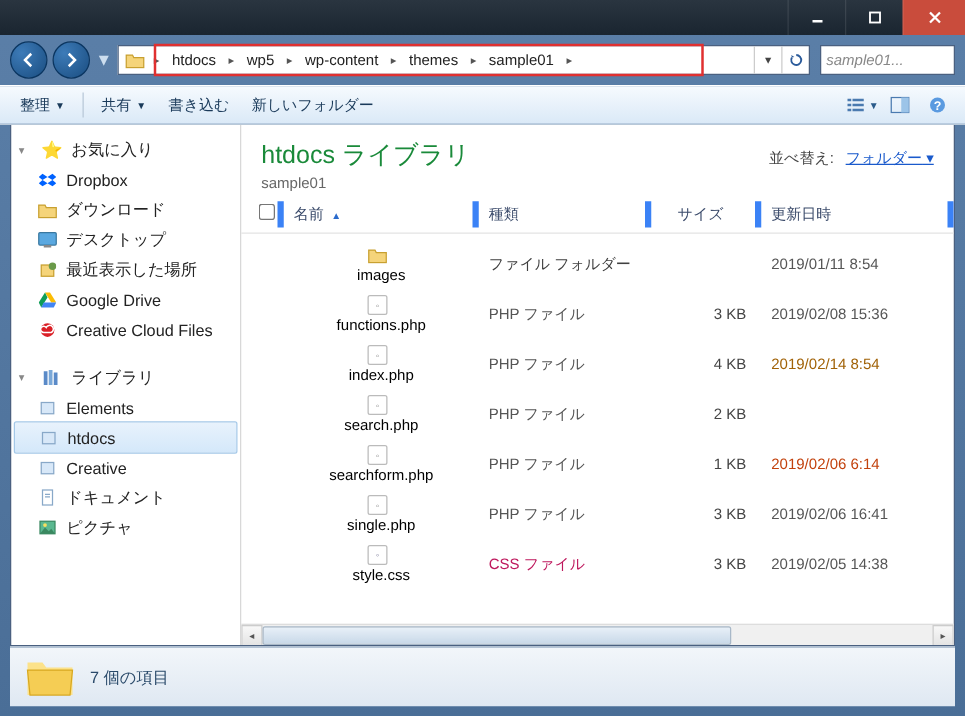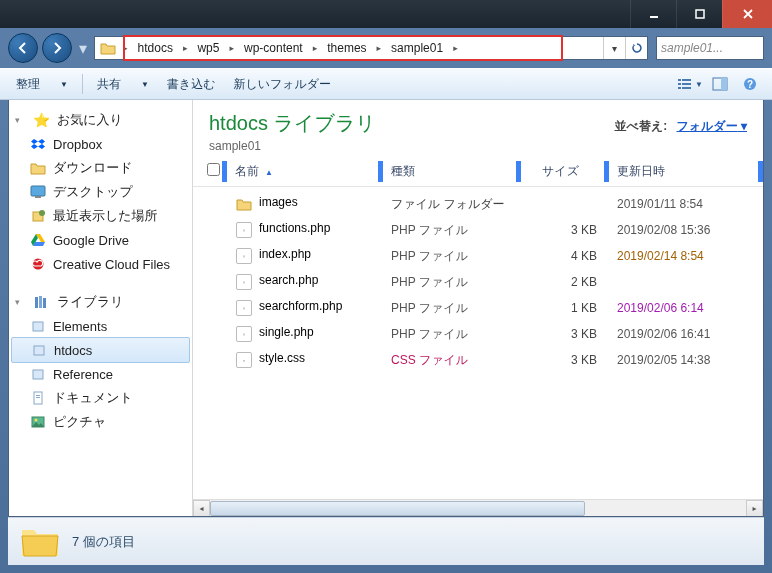--- a/index.html
+++ b/index.html
@@ -21,21 +21,21 @@
 .addr-highlight { position: absolute; top: -2px; bottom: -2px; left: 28px; right: 84px; border: 2px solid #e03030; pointer-events: none; z-index: 10; }
 .addr-icon { width: 22px; height: 22px; display: flex; align-items: center; justify-content: center; margin-left: 2px; }
 .crumb { display: flex; align-items: center; height: 100%; padding: 0 6px; font-size: 12px; color: #222; white-space: nowrap; }
 .crumb-sep { display: flex; align-items: center; padding: 0 4px; color: #555; font-size: 9px; }
 .addr-tail { margin-left: auto; display: flex; align-items: center; height: 100%; }
 .addr-tail-btn { width: 22px; height: 22px; display: flex; align-items: center; justify-content: center; border-left: 1px solid #ccc; font-size: 10px; color: #444; }
 
 .search-box { width: 108px; height: 24px; background: #fff; border: 1px solid #4a6080; margin-left: 4px; display: flex; align-items: center; padding: 0 4px; font-size: 12px; color: #888; font-style: italic; }
 
 .toolbar { height: 32px; background: linear-gradient(to bottom, #f6fafe 0%, #dae9f7 100%); border-top: 1px solid #fff; border-bottom: 1px solid #b8c8d8; display: flex; align-items: center; padding: 0 8px; gap: 2px; font-size: 12px; color: #1a3a5a; }
-.tb-item { padding: 4px 8px; display: flex; align-items: center; gap: 20px; }
+.tb-item { padding: 4px 8px; display: flex; align-items: center; gap: 4px; }
 .tb-sep { width: 1px; height: 20px; background: #b8c8d8; margin: 0 4px; }
 .tb-drop { font-size: 8px; }
 .tb-right { margin-left: auto; display: flex; align-items: center; gap: 2px; }
 .tb-icon-btn { width: 28px; height: 24px; display: flex; align-items: center; justify-content: center; color: #2a5a8a; }
 
 .body { flex: 1; display: flex; background: #fff; border: 1px solid #4a6080; border-top: 0; margin: 0 8px; overflow: hidden; }
 
 .sidebar { width: 184px; border-right: 1px solid #d8d8d8; padding: 8px 0; overflow-y: auto; font-size: 13px; }
 .tree-item { display: flex; align-items: center; padding: 3px 6px 3px 20px; gap: 6px; color: #222; }
 .tree-item.root { padding-left: 6px; font-weight: normal; }
@@ -54,21 +54,21 @@
 .col-name { width: 156px; }
 .col-type { width: 138px; }
 .col-size { width: 88px; text-align: center; padding-right: 12px; }
 .col-date { flex: 1; }
 .sort-arrow { font-size: 8px; color: #2a6acc; margin-left: 6px; }
 
 .file-list { padding: 4px 0 4px 10px; font-size: 12px; }
 .file-row { display: flex; align-items: center; padding: 2px 0; }
 .file-row .col { border: none; }
 .file-icon { width: 18px; height: 18px; display: inline-flex; align-items: center; justify-content: center; margin-right: 6px; vertical-align: middle; }
-.file-name { display: flex; align-items: flex-start; }
+.file-name { display: flex; align-items: center; flex-direction: column; }
 .col-size-val { text-align: right; padding-right: 12px; color: #444; }
 
 .main-scroll { flex: 1; position: relative; overflow: hidden; }
 .hscroll { position: absolute; bottom: 0; left: 0; right: 0; height: 17px; background: #f0f0f0; border-top: 1px solid #ddd; display: flex; align-items: center; }
 .hscroll-btn { width: 17px; height: 17px; background: linear-gradient(#f8f8f8,#e4e4e4); border: 1px solid #ccc; display: flex; align-items: center; justify-content: center; font-size: 8px; color: #555; }
 .hscroll-track { flex: 1; height: 17px; position: relative; }
 .hscroll-thumb { position: absolute; left: 0; width: 70%; height: 15px; top: 1px; background: linear-gradient(#e8f0f8,#c8d8e8); border: 1px solid #a8b8c8; border-radius: 2px; }
 
 .statusbar { height: 48px; background: linear-gradient(to bottom, #f2f6fa, #dfe8f2); border-top: 1px solid #c8d4e0; display: flex; align-items: center; padding: 4px 12px; gap: 12px; margin: 0 8px 8px; font-size: 13px; color: #2a4a6a; }
 .status-icon { width: 40px; height: 36px; }
@@ -277,21 +277,21 @@
             </svg>
           </span>
           <span>htdocs</span>
         </div>
       <div class="tree-item">
           <span class="tree-icon">
             <svg width="14" height="14" viewBox="0 0 14 14">
               <rect x="2" y="3" width="10" height="9" fill="#d8e8f8" stroke="#88a8c8"></rect>
             </svg>
           </span>
-          <span>Reference</span>
+          <span>Creative</span>
         </div>
       <div class="tree-item">
           <span class="tree-icon">
             <svg width="14" height="14" viewBox="0 0 14 14">
               <rect x="3" y="1" width="8" height="12" fill="#fff" stroke="#88a8c8"></rect>
               <rect x="5" y="4" width="4" height="1" fill="#88a8c8"></rect>
               <rect x="5" y="6" width="4" height="1" fill="#88a8c8"></rect>
             </svg>
           </span>
           <span>ドキュメント</span>
@@ -305,21 +305,21 @@
             </svg>
           </span>
           <span>ピクチャ</span>
         </div>
     </div>
 
     <div class="main">
       <div class="library-hdr" style="position:relative">
         <div class="library-title">htdocs ライブラリ</div>
         <div class="library-sub">sample01</div>
-        <div style="position:absolute; right:16px; top:18px; font-size:12px; color:#444;font-weight:bold;">
+        <div style="position:absolute; right:16px; top:18px; font-size:12px; color:#444;">
           <span>並べ替え:</span>
           <a href="#" style="color:#1a5acc; margin-left:6px;"><span>フォルダー</span> ▾</a>
         </div>
       </div>
 
       <div class="columns">
         <div class="col col-check"><input type="checkbox" style=""></div>
         <div class="col col-name"><span>名前</span><span class="sort-arrow">▲</span></div>
         <div class="col col-type">種類</div>
         <div class="col col-size">サイズ</div>
@@ -380,21 +380,21 @@
             <div class="file-row">
               <div class="col col-check"></div>
               <div class="col col-name file-name">
                 <span class="file-icon">
                   <span class="icon-php">◦</span>
                 </span>
                 <span>searchform.php</span>
               </div>
               <div class="col col-type" style="color:#555">PHP ファイル</div>
               <div class="col col-size col-size-val">1 KB</div>
-              <div class="col col-date" style="color:#a21caf">2019/02/06 6:14</div>
+              <div class="col col-date" style="color:#c2410c">2019/02/06 6:14</div>
             </div>
             <div class="file-row">
               <div class="col col-check"></div>
               <div class="col col-name file-name">
                 <span class="file-icon">
                   <span class="icon-php">◦</span>
                 </span>
                 <span>single.php</span>
               </div>
               <div class="col col-type" style="color:#555">PHP ファイル</div>

